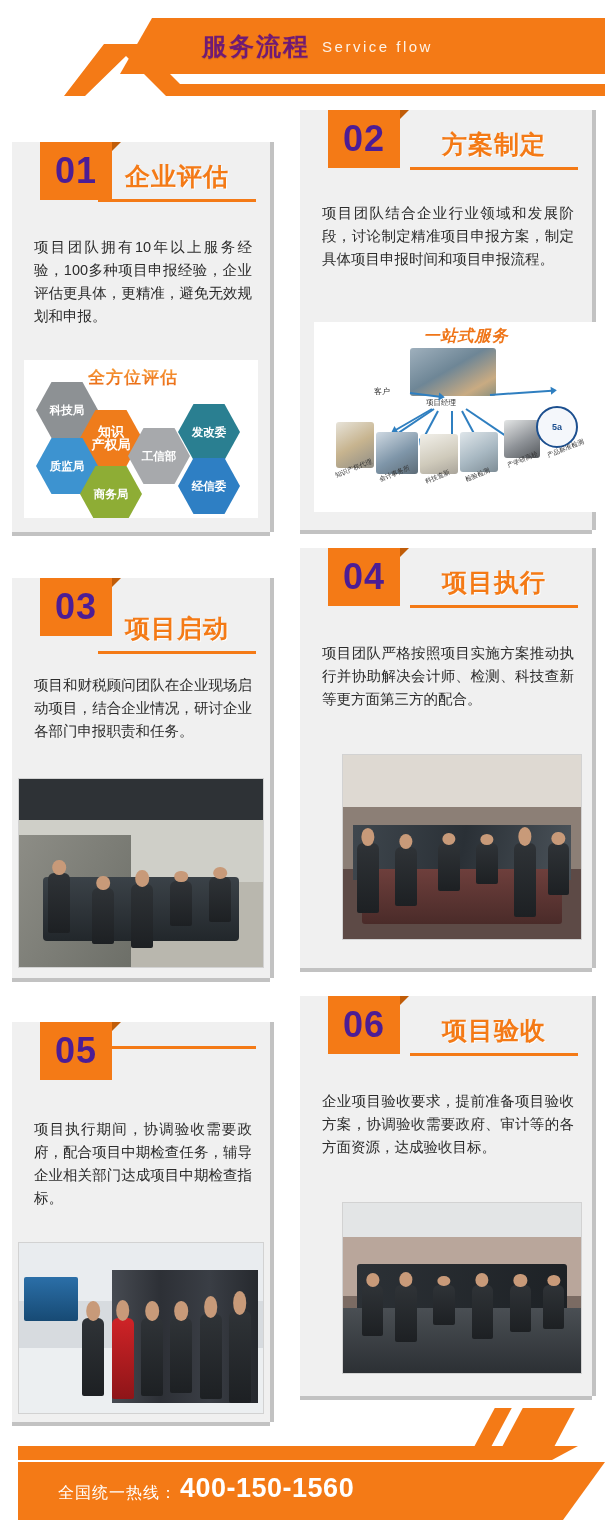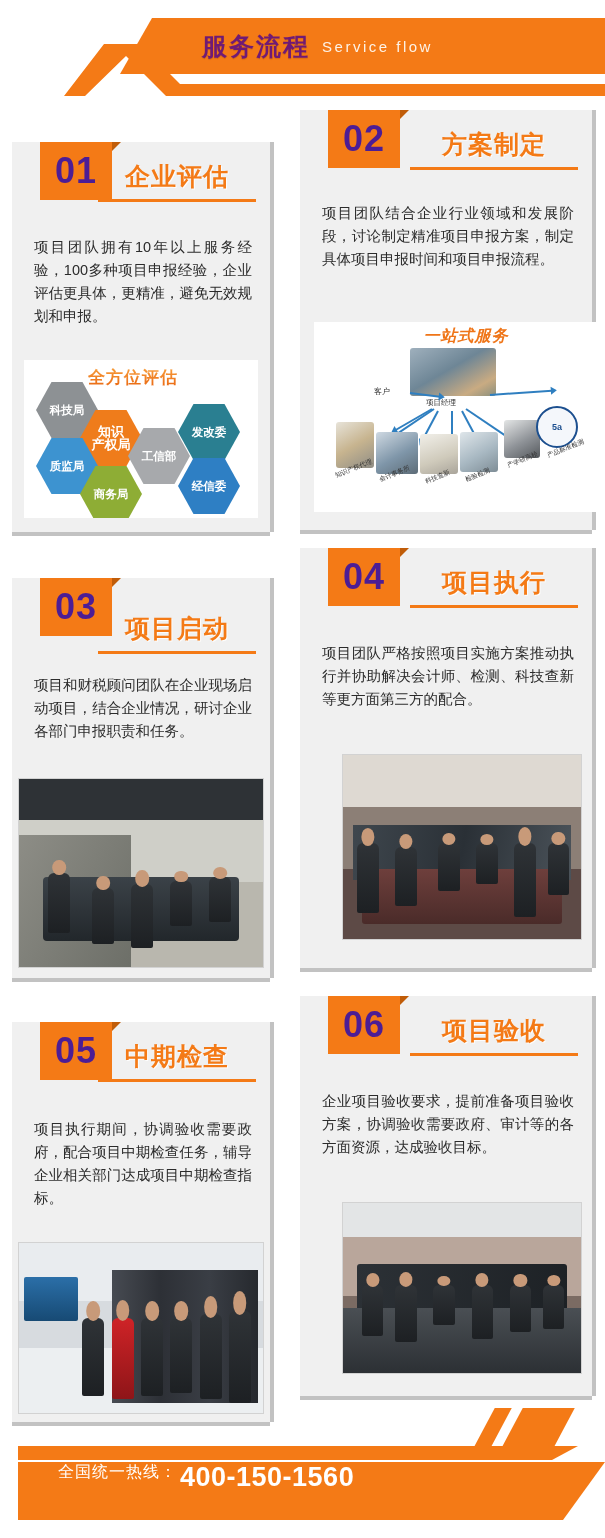--- a/index.html
+++ b/index.html
@@ -195,21 +195,21 @@
     background:#f47a16;
     clip-path:polygon(0 0, 587px 0, 545px 58px, 0 58px);
   }
   .footer-line{
     position:absolute; left:18px; top:6px; width:587px; height:14px;
     background:#f47a16;
     clip-path:polygon(0 0, 560px 0, 534px 14px, 0 14px);
   }
   .footer-text{
     position:absolute; left:58px; top:22px; height:42px;
-    display:flex; align-items:flex-start; color:#fff;
+    display:flex; align-items:flex-end; color:#fff;
   }
   .footer-label{ font-size:16px; letter-spacing:1px; }
   .footer-phone{ font-size:27px; font-weight:bold; letter-spacing:0.5px; margin-left:3px; }
 
   
   .slash-group{ position:absolute; }
   .slash{
     position:absolute; background:#f47a16; transform:skewX(-28deg);
   }
 </style>
@@ -331,21 +331,20 @@
         <div class="fig-person" style="left:72%; bottom:12%; height:40%;"></div>
         <div class="fig-person" style="left:86%; bottom:24%; height:28%;"></div>
       </div>
     </div>
   </div>
 
   <div class="card" style="left:12px; top:1022px; width:258px; height:400px;">
     <div class="card-body"></div>
     <div class="num-tag">05</div>
     <div class="card-head" style="width:158px;">
-      <div class="card-title">中期检查</div>
       <div class="card-rule"></div>
     </div>
     <div class="card-text" style="top:96px;">项目执行期间，协调验收需要政府，配合项目中期检查任务，辅导企业相关部门达成项目中期检查指标。</div>
 
     <div class="figure photo-frame" style="left:6px; top:220px; width:246px; height:172px;">
       <div class="ph ph-lobby"></div>
       <div class="ph-figs">
         <div class="fig-person" style="left:26%; bottom:10%; height:46%;"></div>
         <div class="fig-person red" style="left:38%; bottom:8%; height:48%;"></div>
         <div class="fig-person" style="left:50%; bottom:10%; height:46%;"></div>

